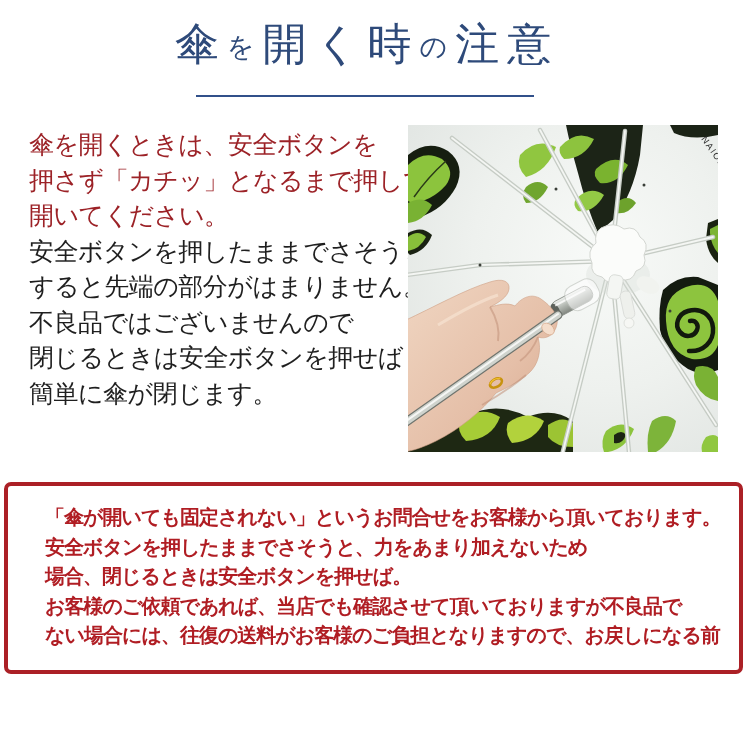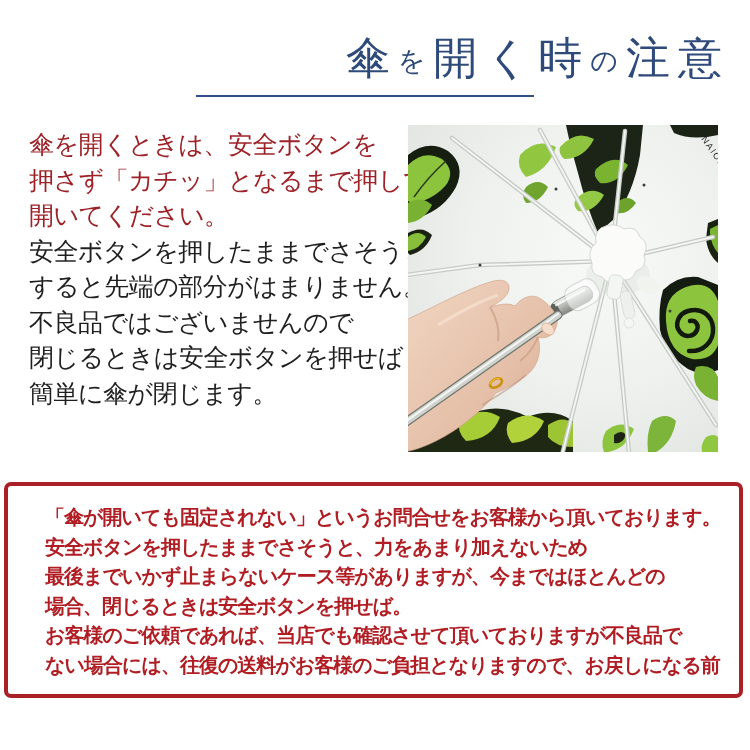--- a/index.html
+++ b/index.html
@@ -2,42 +2,42 @@
 <html style="--title_color: #2e4a7a; --underline_color: #31508a; --intro_red: #9c2227; --intro_dark: #1f1f1f; --notice_border: #ab2026; --notice_text: #b01d23;"><head>
 <meta charset="utf-8">
 <style>
   html,body{margin:0;padding:0;}
   body{
     width:750px;height:750px;position:relative;background:#ffffff;
     font-family:"Liberation Serif", serif;overflow:hidden;
   }
   
   .title-wrap{
-    position:absolute;left:0;top:28px;width:726px;text-align:right;
+    position:absolute;left:0;top:14px;width:726px;text-align:center;
     color:var(--title_color);white-space:nowrap;
   }
   .tc{display:inline-block;font-size:44px;line-height:62px;margin:0 4px;font-weight:500;}
   .tc.small{font-size:27px;transform:translateY(-3px);}
   .title-underline{
     position:absolute;left:196px;top:95px;width:338px;height:2px;
     background:var(--underline_color);
   }
   
   .intro{position:absolute;left:29px;top:127px;}
   .intro div{
     font-size:25px;line-height:35.5px;letter-spacing:-0.5px;white-space:nowrap;
   }
   .intro .red{color:var(--intro_red);}
   .intro .dark{color:var(--intro_dark);}
   
   .photo{position:absolute;left:408px;top:125px;width:310px;height:327px;}
   .photo svg{display:block;}
   
   .notice{
-    position:absolute;left:4px;top:482px;width:739px;height:216px;
+    position:absolute;left:4px;top:482px;width:739px;height:192px;
     box-sizing:border-box;border:4px solid var(--notice_border);border-radius:7px;
     background:#ffffff;padding:17px 6px 0 37px;
   }
   .notice div{
     font-family:"Liberation Sans", sans-serif;font-weight:700;
     font-size:20px;line-height:29.5px;letter-spacing:-1px;
     color:var(--notice_text);white-space:nowrap;
   }
 </style>
 </head>
@@ -188,17 +188,16 @@
     <g transform="rotate(-30 88 258)">
       <ellipse cx="88" cy="258" rx="6.5" ry="4" fill="none" stroke="#c8920f" stroke-width="2.6"></ellipse>
       <path d="M82,256 Q88,252 94,256" stroke="#f4c430" stroke-width="1.2" fill="none"></path>
     </g>
   </svg>
 </div>
 
 <div class="notice">
     <div>「傘が開いても固定されない」というお問合せをお客様から頂いております。</div>
     <div>安全ボタンを押したままでさそうと、力をあまり加えないため</div>
-    <div>最後までいかず止まらないケース等がありますが、今まではほとんどの</div>
     <div>場合、閉じるときは安全ボタンを押せば。</div>
     <div>お客様のご依頼であれば、当店でも確認させて頂いておりますが不良品で</div>
     <div>ない場合には、往復の送料がお客様のご負担となりますので、お戻しになる前</div>
   </div>
 
 </body></html>

